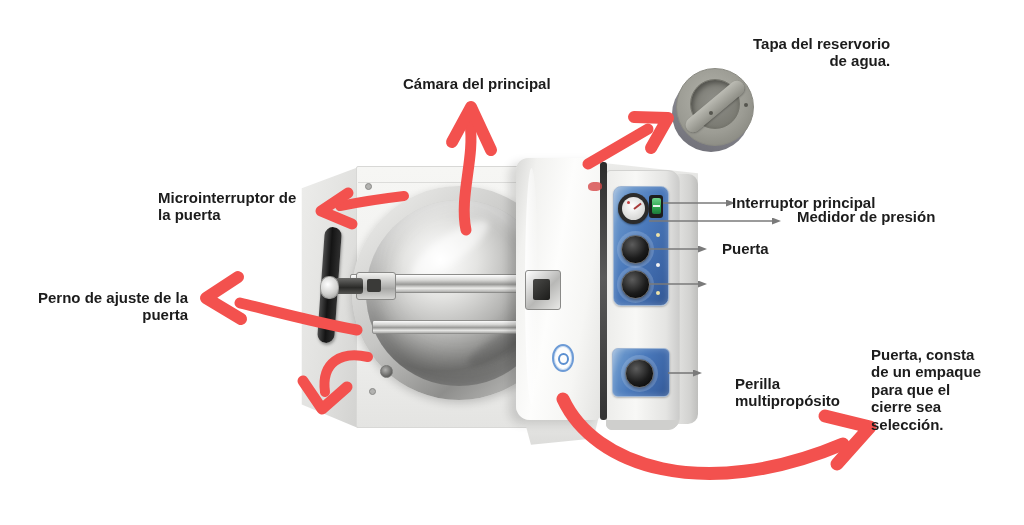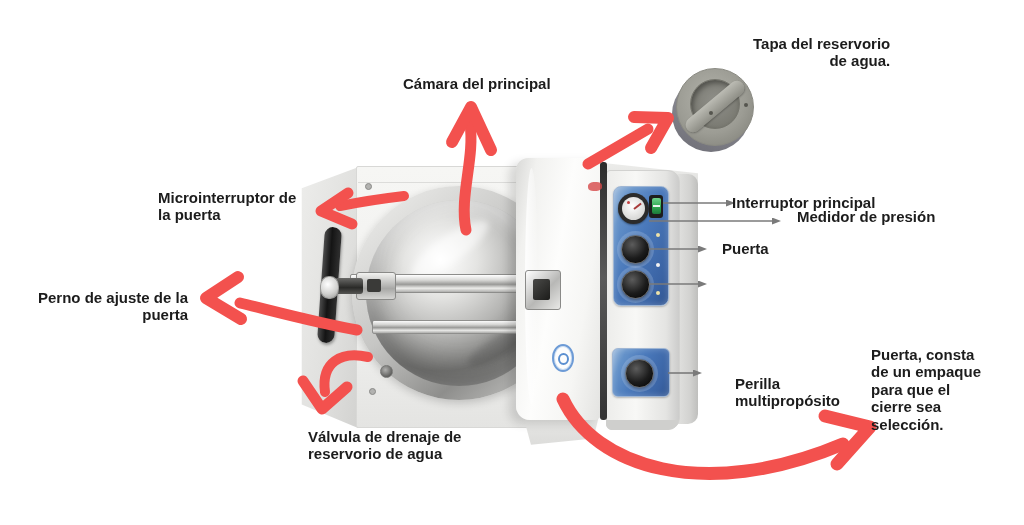--- a/index.html
+++ b/index.html
@@ -254,22 +254,20 @@
     <path class="gray-line" marker-end="url(#gHead)" d="M668 373 H694"></path>
   </svg>
 
   <div class="label l-camara">Cámara del principal</div>
   <div class="label l-tapa">Tapa del reservorio
 de agua.</div>
   <div class="label l-micro">Microinterruptor de
 la puerta</div>
   <div class="label l-perno">Perno de ajuste de la
 puerta</div>
-  <div class="label l-valvula">Válvula de drenaje de
-reservorio de agua</div>
   <div class="label l-interruptor">Interruptor principal</div>
   <div class="label l-medidor">Medidor de presión</div>
   <div class="label l-reloj">Puerta</div>
   <div class="label l-pmulti">Perilla
 multipropósito</div>
   <div class="label l-puerta">Puerta, consta
 de un empaque
 para que el
 cierre sea
 selección.</div>

